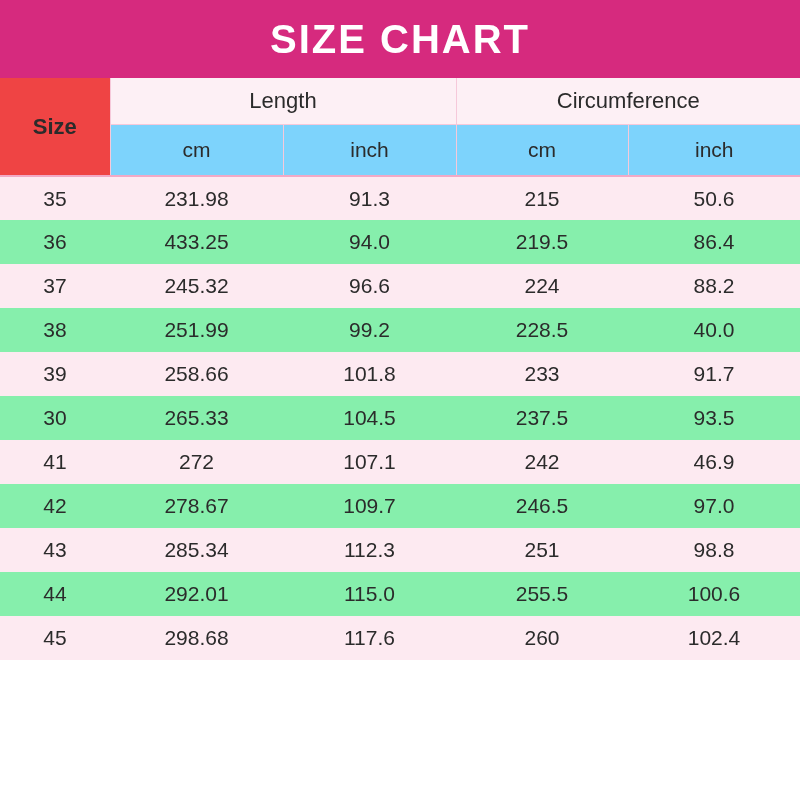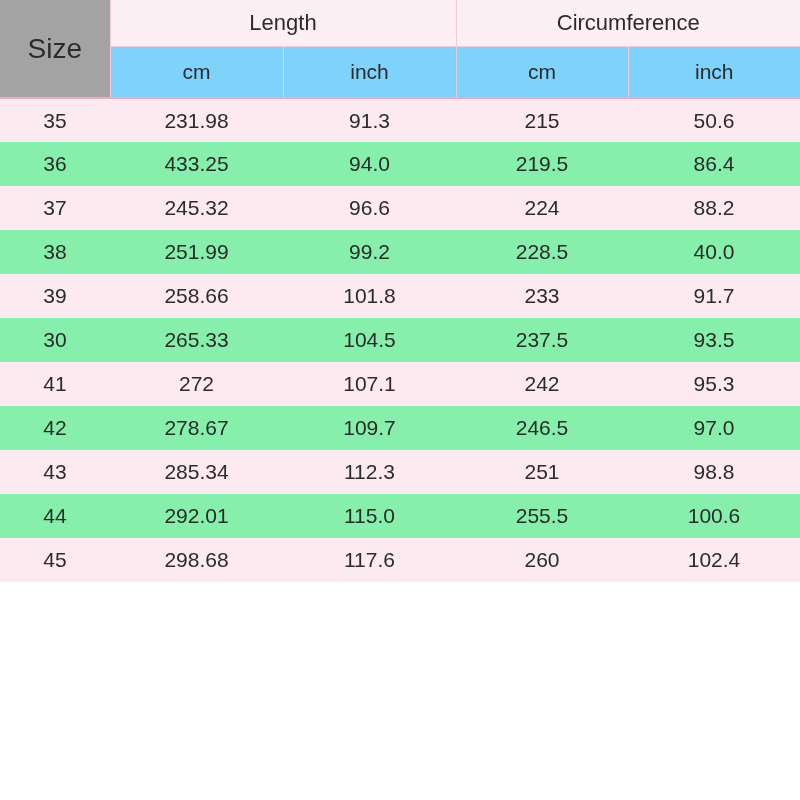--- a/index.html
+++ b/index.html
@@ -54,25 +54,26 @@
   
   .hdr-group {
     height: 46px;
     background: #fdf0f5;
     border-left: 1px solid #f6c9da;
     border-bottom: 1px solid #f6c9da;
     font-size: 22px;
     color: #2b2b2b;
   }
   .hdr-size {
-    background: #a3a3a3;
-    font-size: 28px;
+    background: #ef4444;
+    font-size: 22px;
     color: #2b2b2b;
     border-bottom: 2px solid #f1a9c6;
     vertical-align: middle;
+    font-weight: bold;
   }
   .hdr-sub {
     height: 52px;
     background: #7dd3fc;
     border-left: 1px solid #f6c9da;
     border-bottom: 2px solid #f1a9c6;
     font-size: 21px;
   }
   .hdr-group.last, .hdr-sub.last { }
   tbody td {
@@ -81,20 +82,23 @@
   }
   tbody tr.odd td { background: #fdeaf1; }
   tbody tr.even td { background: #86efac; }
   tbody td.size-cell { color: #2b2b2b; }
 </style>
 </head>
 <body>
 
 <div class="sheet">
 
+  <div class="title-bar">
+    <h1>SIZE CHART</h1>
+  </div>
 
   <table class="chart">
     <colgroup>
       <col class="c0">
         <col class="c1">
         <col class="c2">
         <col class="c3">
         <col class="c4">
     </colgroup>
     <thead>
@@ -151,21 +155,21 @@
         <td>265.33</td>
         <td>104.5</td>
         <td>237.5</td>
         <td>93.5</td>
       </tr>
       <tr class="odd">
         <td class="size-cell">41</td>
         <td>272</td>
         <td>107.1</td>
         <td>242</td>
-        <td>95.3</td>
+        <td>46.9</td>
       </tr>
       <tr class="even">
         <td class="size-cell">42</td>
         <td>278.67</td>
         <td>109.7</td>
         <td>246.5</td>
         <td>97.0</td>
       </tr>
       <tr class="odd">
         <td class="size-cell">43</td>

